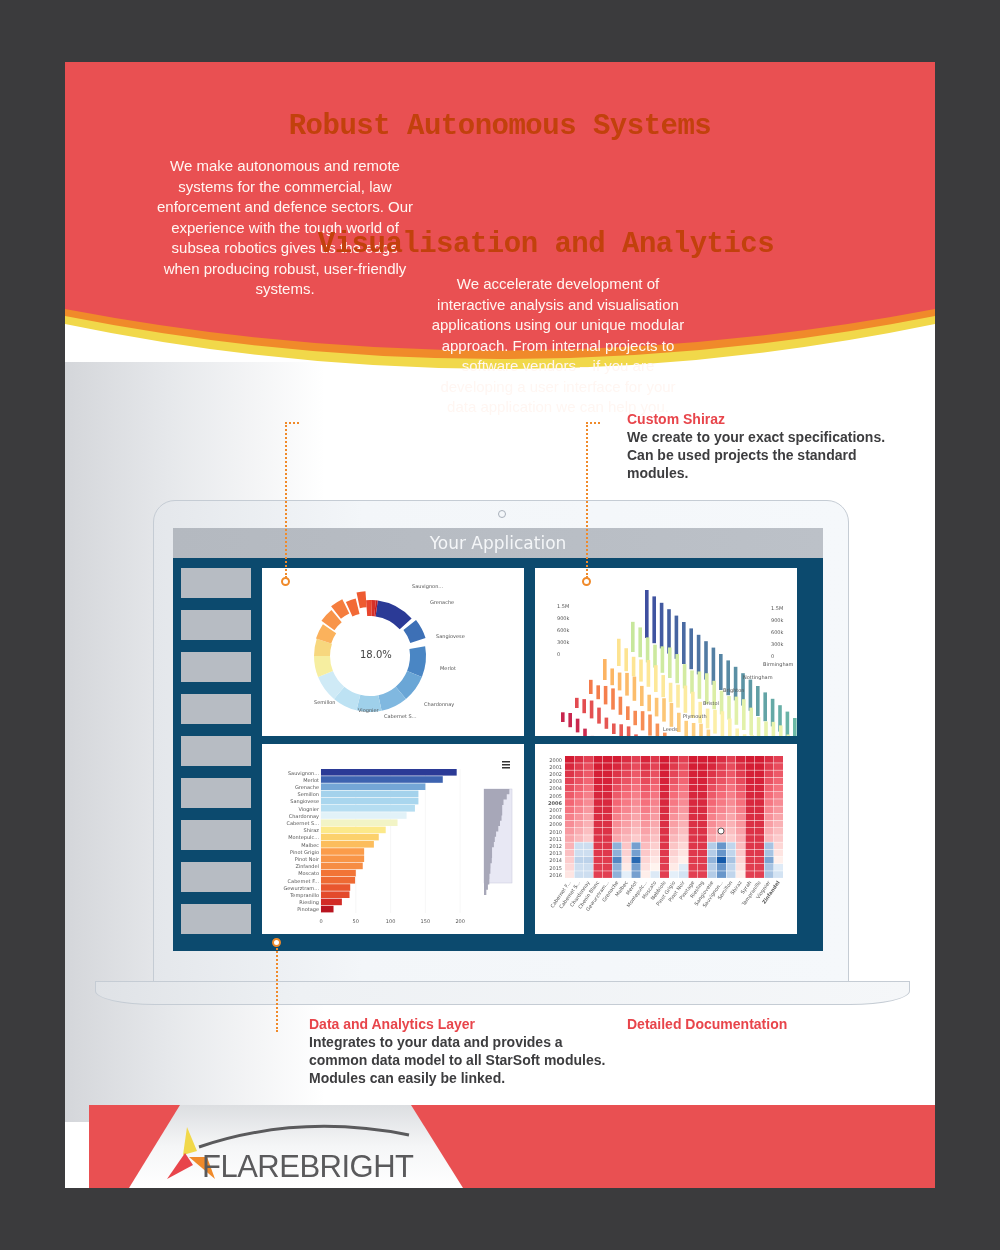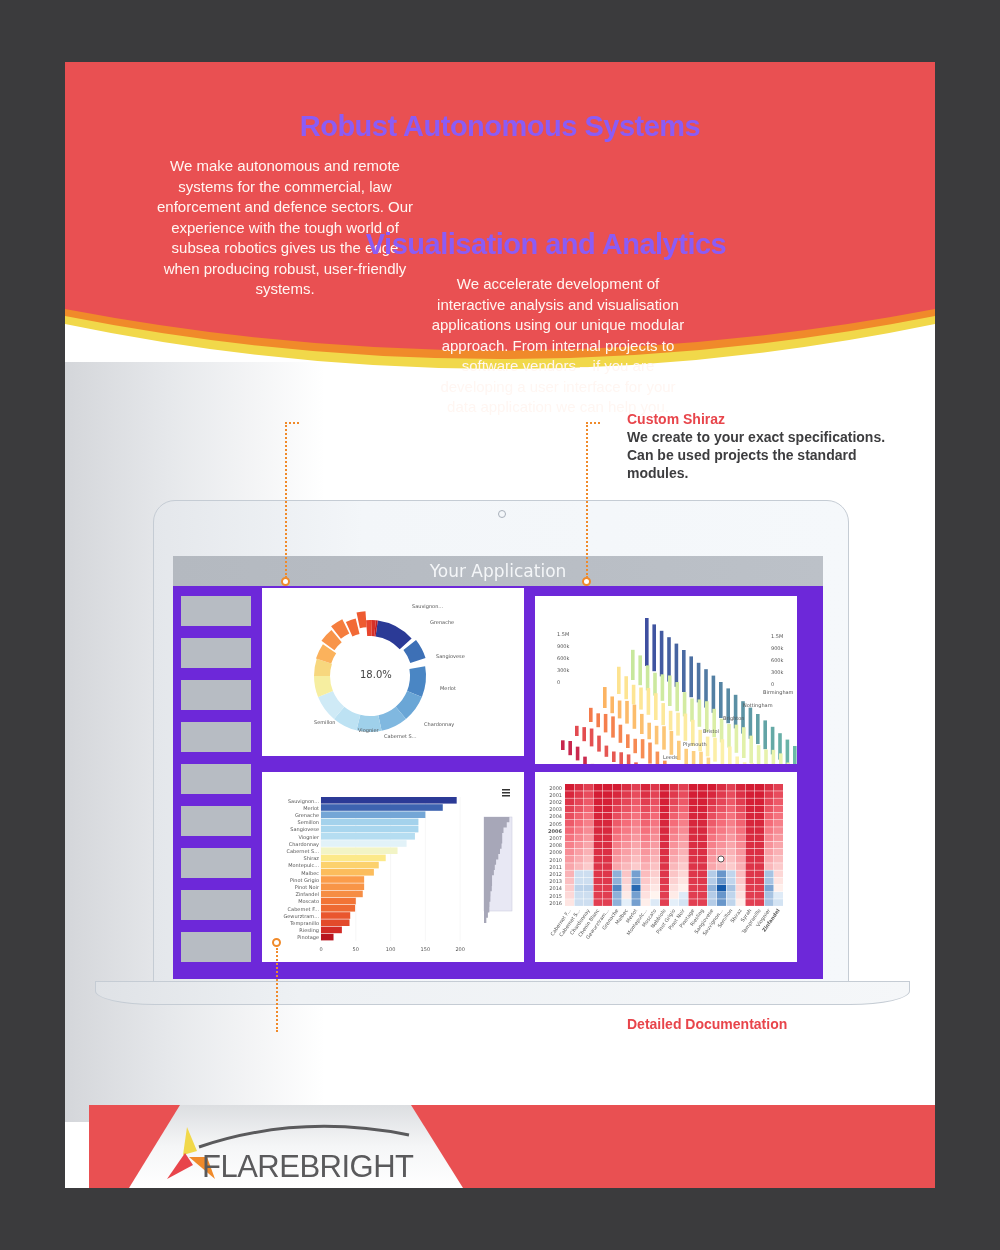--- a/index.html
+++ b/index.html
@@ -6,22 +6,22 @@
   html, body { width: 1000px; height: 1250px; background: #3b3b3d; overflow: hidden; }
   body { position: relative; font-family: "Liberation Sans", sans-serif; }
 
   .page { position: absolute; left: 65px; top: 62px; width: 870px; height: 1126px; background: #ffffff; overflow: hidden; }
   .page-grad { position: absolute; left: 0; top: 300px; width: 260px; height: 760px;
     background: linear-gradient(90deg, #d4d6da 0%, #e6e8eb 40%, rgba(255,255,255,0) 100%); }
 
   
   .header-band { position: absolute; left: 0; top: 0; width: 870px; height: 330px; }
   .header-band svg { position: absolute; left: 0; top: 0; }
-  .h-title { position: absolute; left: 0; width: 870px; text-align: center; color: #8b5cf6;
-    font-family: Liberation Sans, sans-serif; font-weight: bold; letter-spacing: -0.5px; }
+  .h-title { position: absolute; left: 0; width: 870px; text-align: center; color: #c2410c;
+    font-family: Liberation Mono, monospace; font-weight: bold; letter-spacing: -0.5px; }
   .h-title.t1 { top: 48px; font-size: 29px; }
   .h-title.t2 { top: 166px; font-size: 29px; margin-left: 46px; }
   .h-text { position: absolute; left: 90px; width: 690px; text-align: center; color: #fff6f2;
     font-family: "Liberation Sans", sans-serif; font-size: 15px; line-height: 20.5px; }
   .h-text.p1 { top: 94px; }
   .h-text.p2 { top: 212px; }
 
   
   .callout { position: absolute; font-family: "Liberation Sans", sans-serif; }
   .callout .c-title { color: #e8454b; font-size: 14px; font-weight: bold; line-height: 17px; }
@@ -32,27 +32,27 @@
   .co-doc { left: 562px; top: 954px; width: 270px; }
 
   .dotv { position: absolute; width: 0; border-left: 2px dotted #f08a2a; }
   .doth { position: absolute; height: 0; border-top: 2px dotted #f08a2a; }
   .ring { position: absolute; width: 9px; height: 9px; border: 2px solid #f08a2a; border-radius: 50%; background: #fff; }
 
   
   .lid { position: absolute; left: 88px; top: 438px; width: 696px; height: 482px; border: 1.5px solid #c5ccd4;
     border-radius: 22px 22px 0 0; background: linear-gradient(90deg, #e4e7eb 0%, #f3f6f9 30%, #f5f8fb 100%); }
   .camera { position: absolute; left: 433px; top: 448px; width: 8px; height: 8px; border: 1px solid #a8b0ba; border-radius: 50%; }
-  .screen { position: absolute; left: 108px; top: 466px; width: 650px; height: 423px; background: #6d28d9; margin-top: 28px; }
+  .screen { position: absolute; left: 108px; top: 466px; width: 650px; height: 423px; background: #0c4a6e; }
   .app-bar { position: absolute; left: 0; top: 0; width: 650px; height: 30px; background: linear-gradient(90deg, #b4b9c0, #bcc1c8);
     color: #f4f6f8; font-family: "DejaVu Sans", sans-serif; font-size: 17px; text-align: center; line-height: 30px; }
   .app-side { position: absolute; left: 8px; top: 40px; width: 72px; }
   .side-item { width: 70px; height: 30px; background: #b7bcc3; margin-bottom: 12px; }
   .panel { position: absolute; background: #ffffff; overflow: hidden; }
-  .p1 { left: 89px; top: 32px; width: 262px; height: 168px; }
+  .p1 { left: 89px; top: 40px; width: 262px; height: 168px; }
   .p2 { left: 362px; top: 40px; width: 262px; height: 168px; }
   .p3 { left: 89px; top: 216px; width: 262px; height: 190px; }
   .p4 { left: 362px; top: 216px; width: 262px; height: 190px; }
   .base { position: absolute; left: 30px; top: 919px; width: 815px; height: 24px; border: 1.5px solid #c5ccd4;
     border-radius: 0 0 60px 60px / 0 0 14px 14px; background: linear-gradient(90deg, #dfe2e6 0%, #eef1f4 25%, #f5f7f9 100%); }
 
   .tiny { font-family: "DejaVu Sans", sans-serif; font-size: 5px; fill: #555; }
   .donut-center { font-family: "DejaVu Sans", sans-serif; font-size: 10px; fill: #444; }
 
   
@@ -815,20 +815,24 @@
   <div class="dotv" style="left:220px; top:360px; height:156px;"></div>
   <div class="ring" style="left:216px; top:515px;"></div>
 
   <div class="doth" style="left:521px; top:360px; width:14px;"></div>
   <div class="dotv" style="left:521px; top:360px; height:156px;"></div>
   <div class="ring" style="left:517px; top:515px;"></div>
 
   <div class="ring" style="left:207px; top:876px;"></div>
   <div class="dotv" style="left:211px; top:886px; height:84px;"></div>
 
+  <div class="callout co-data">
+    <div class="c-title">Data and Analytics Layer</div>
+    <div class="c-body">Integrates to your data and provides a common data model to all StarSoft modules. Modules can easily be linked.</div>
+  </div>
   <div class="callout co-doc">
     <div class="c-title">Detailed Documentation</div>
   </div>
 
   <div class="footer">
     <svg class="footer-white" width="870" height="83" viewBox="0 0 870 83">
       <defs>
         <linearGradient id="plateg" x1="0" y1="0" x2="0" y2="1">
           <stop offset="0" stop-color="#dcdee1"></stop>
           <stop offset="0.5" stop-color="#f5f6f7"></stop>

